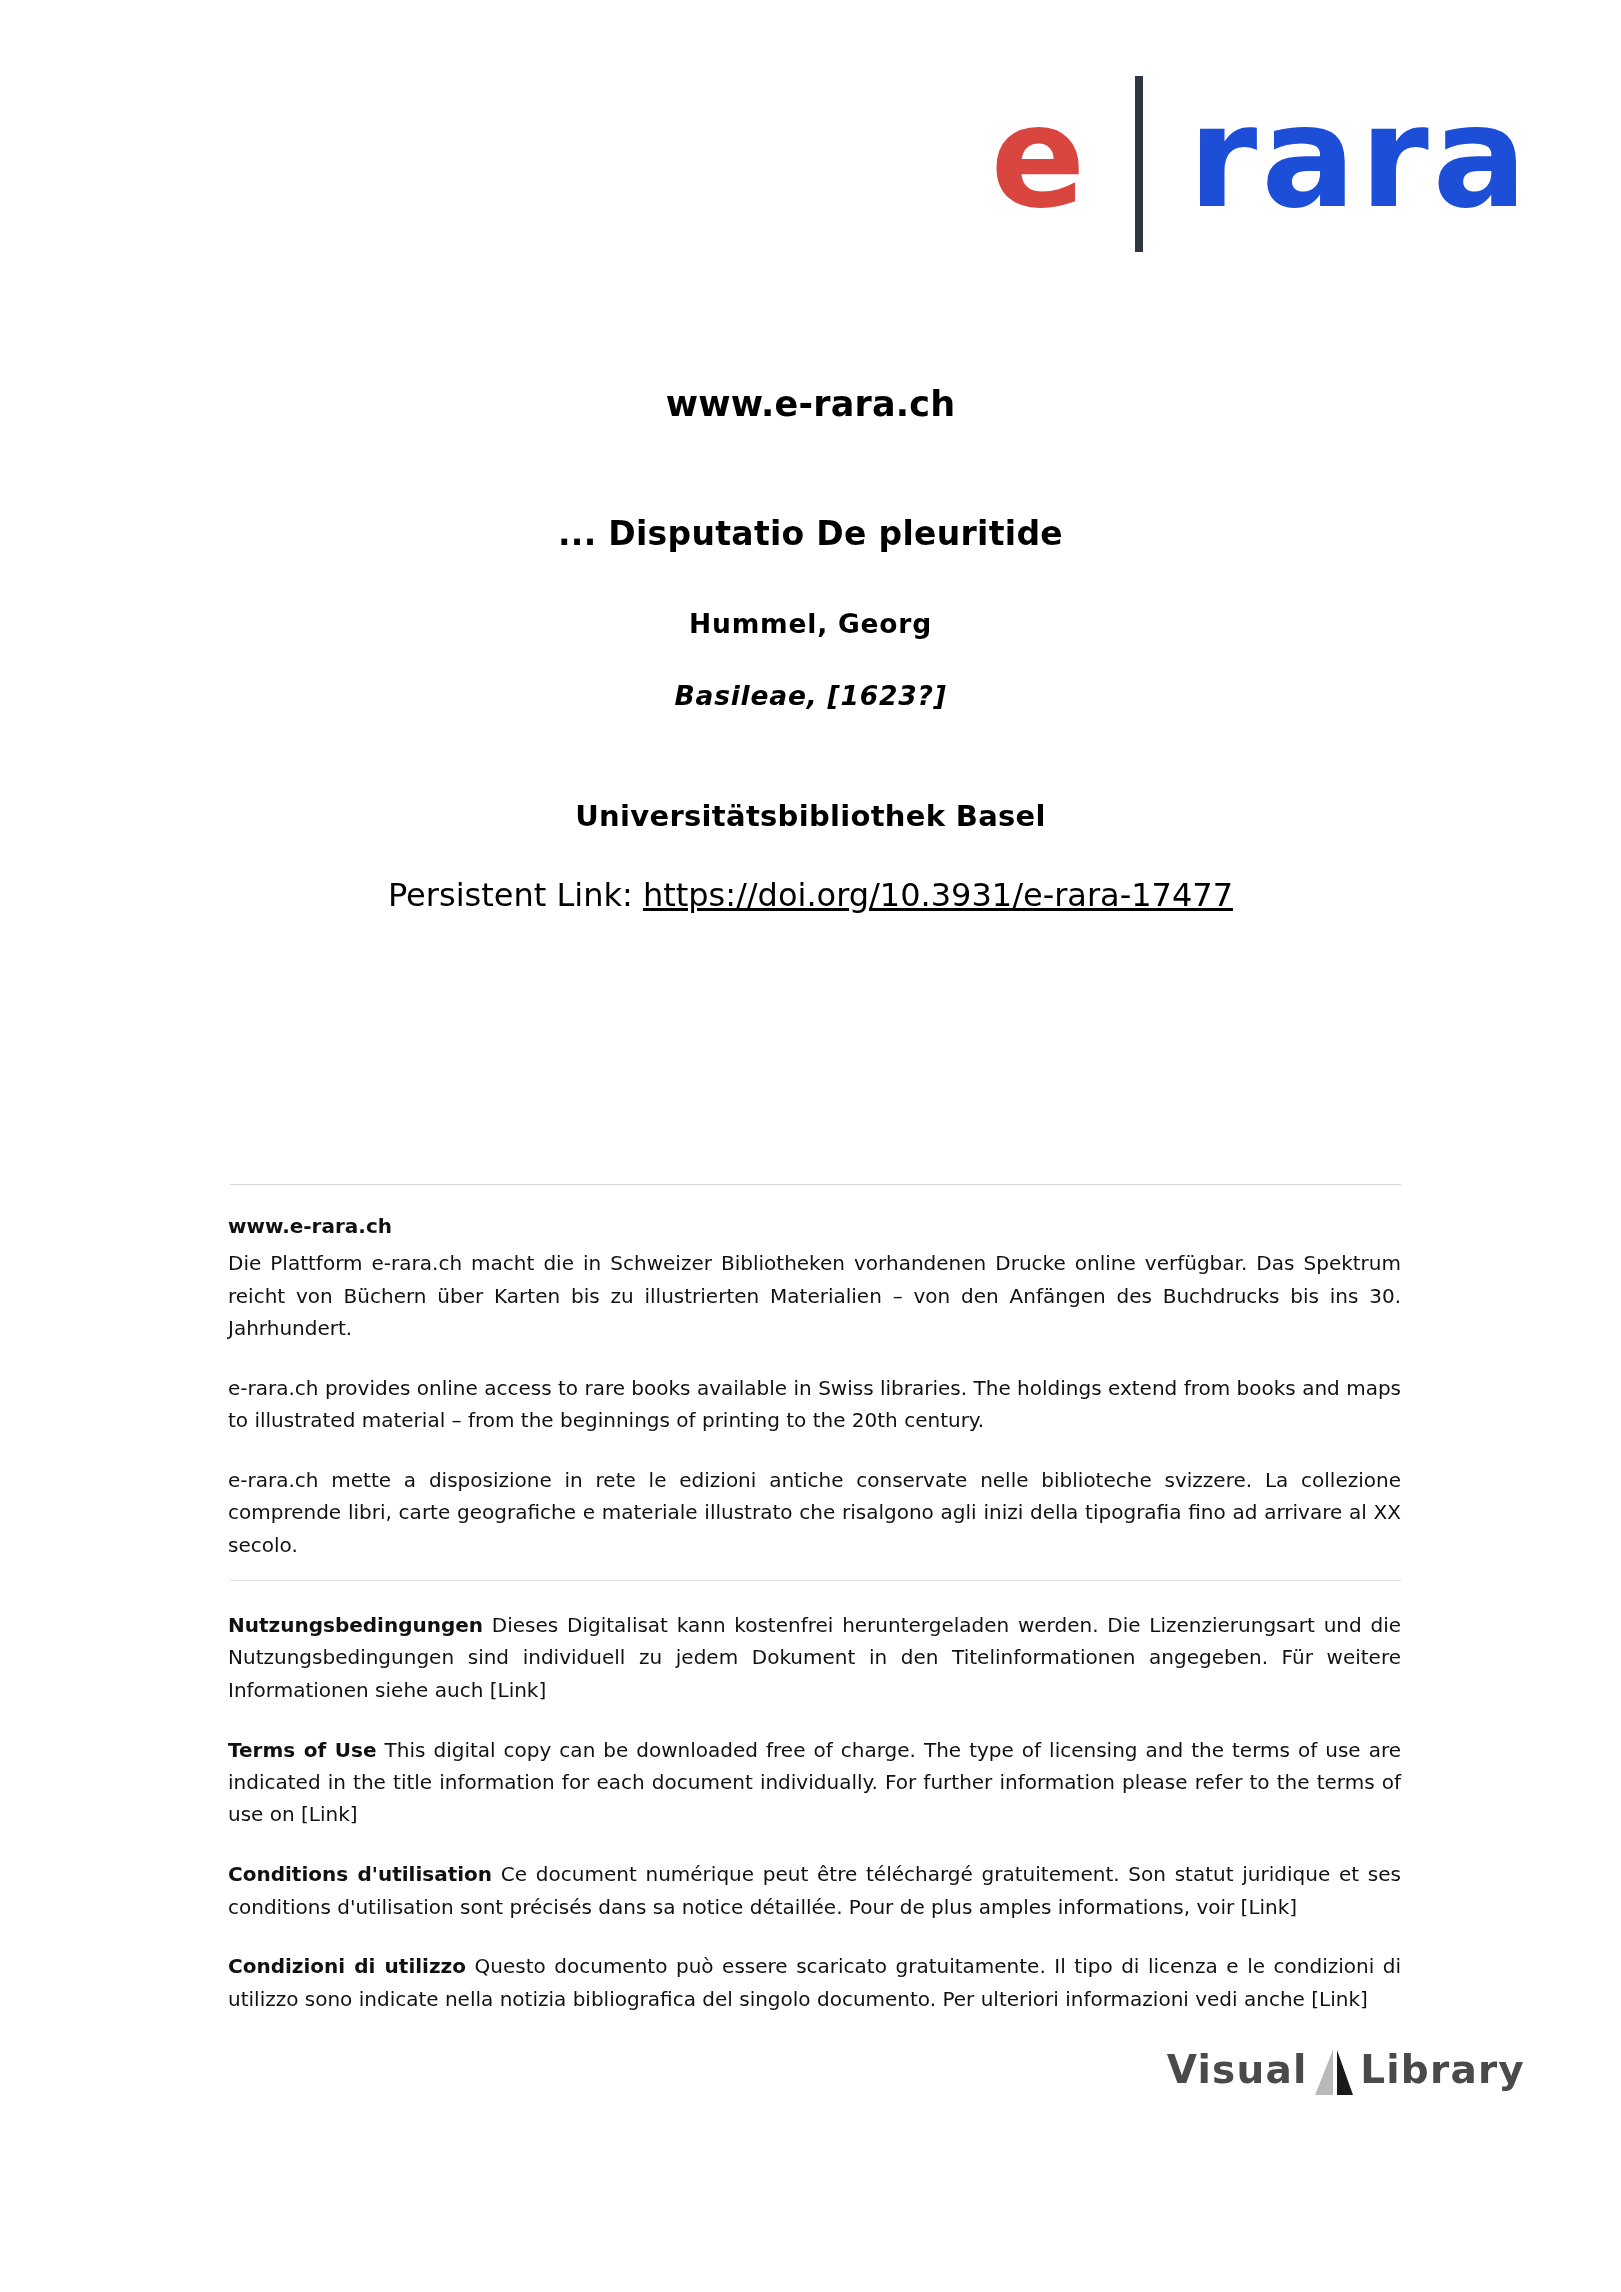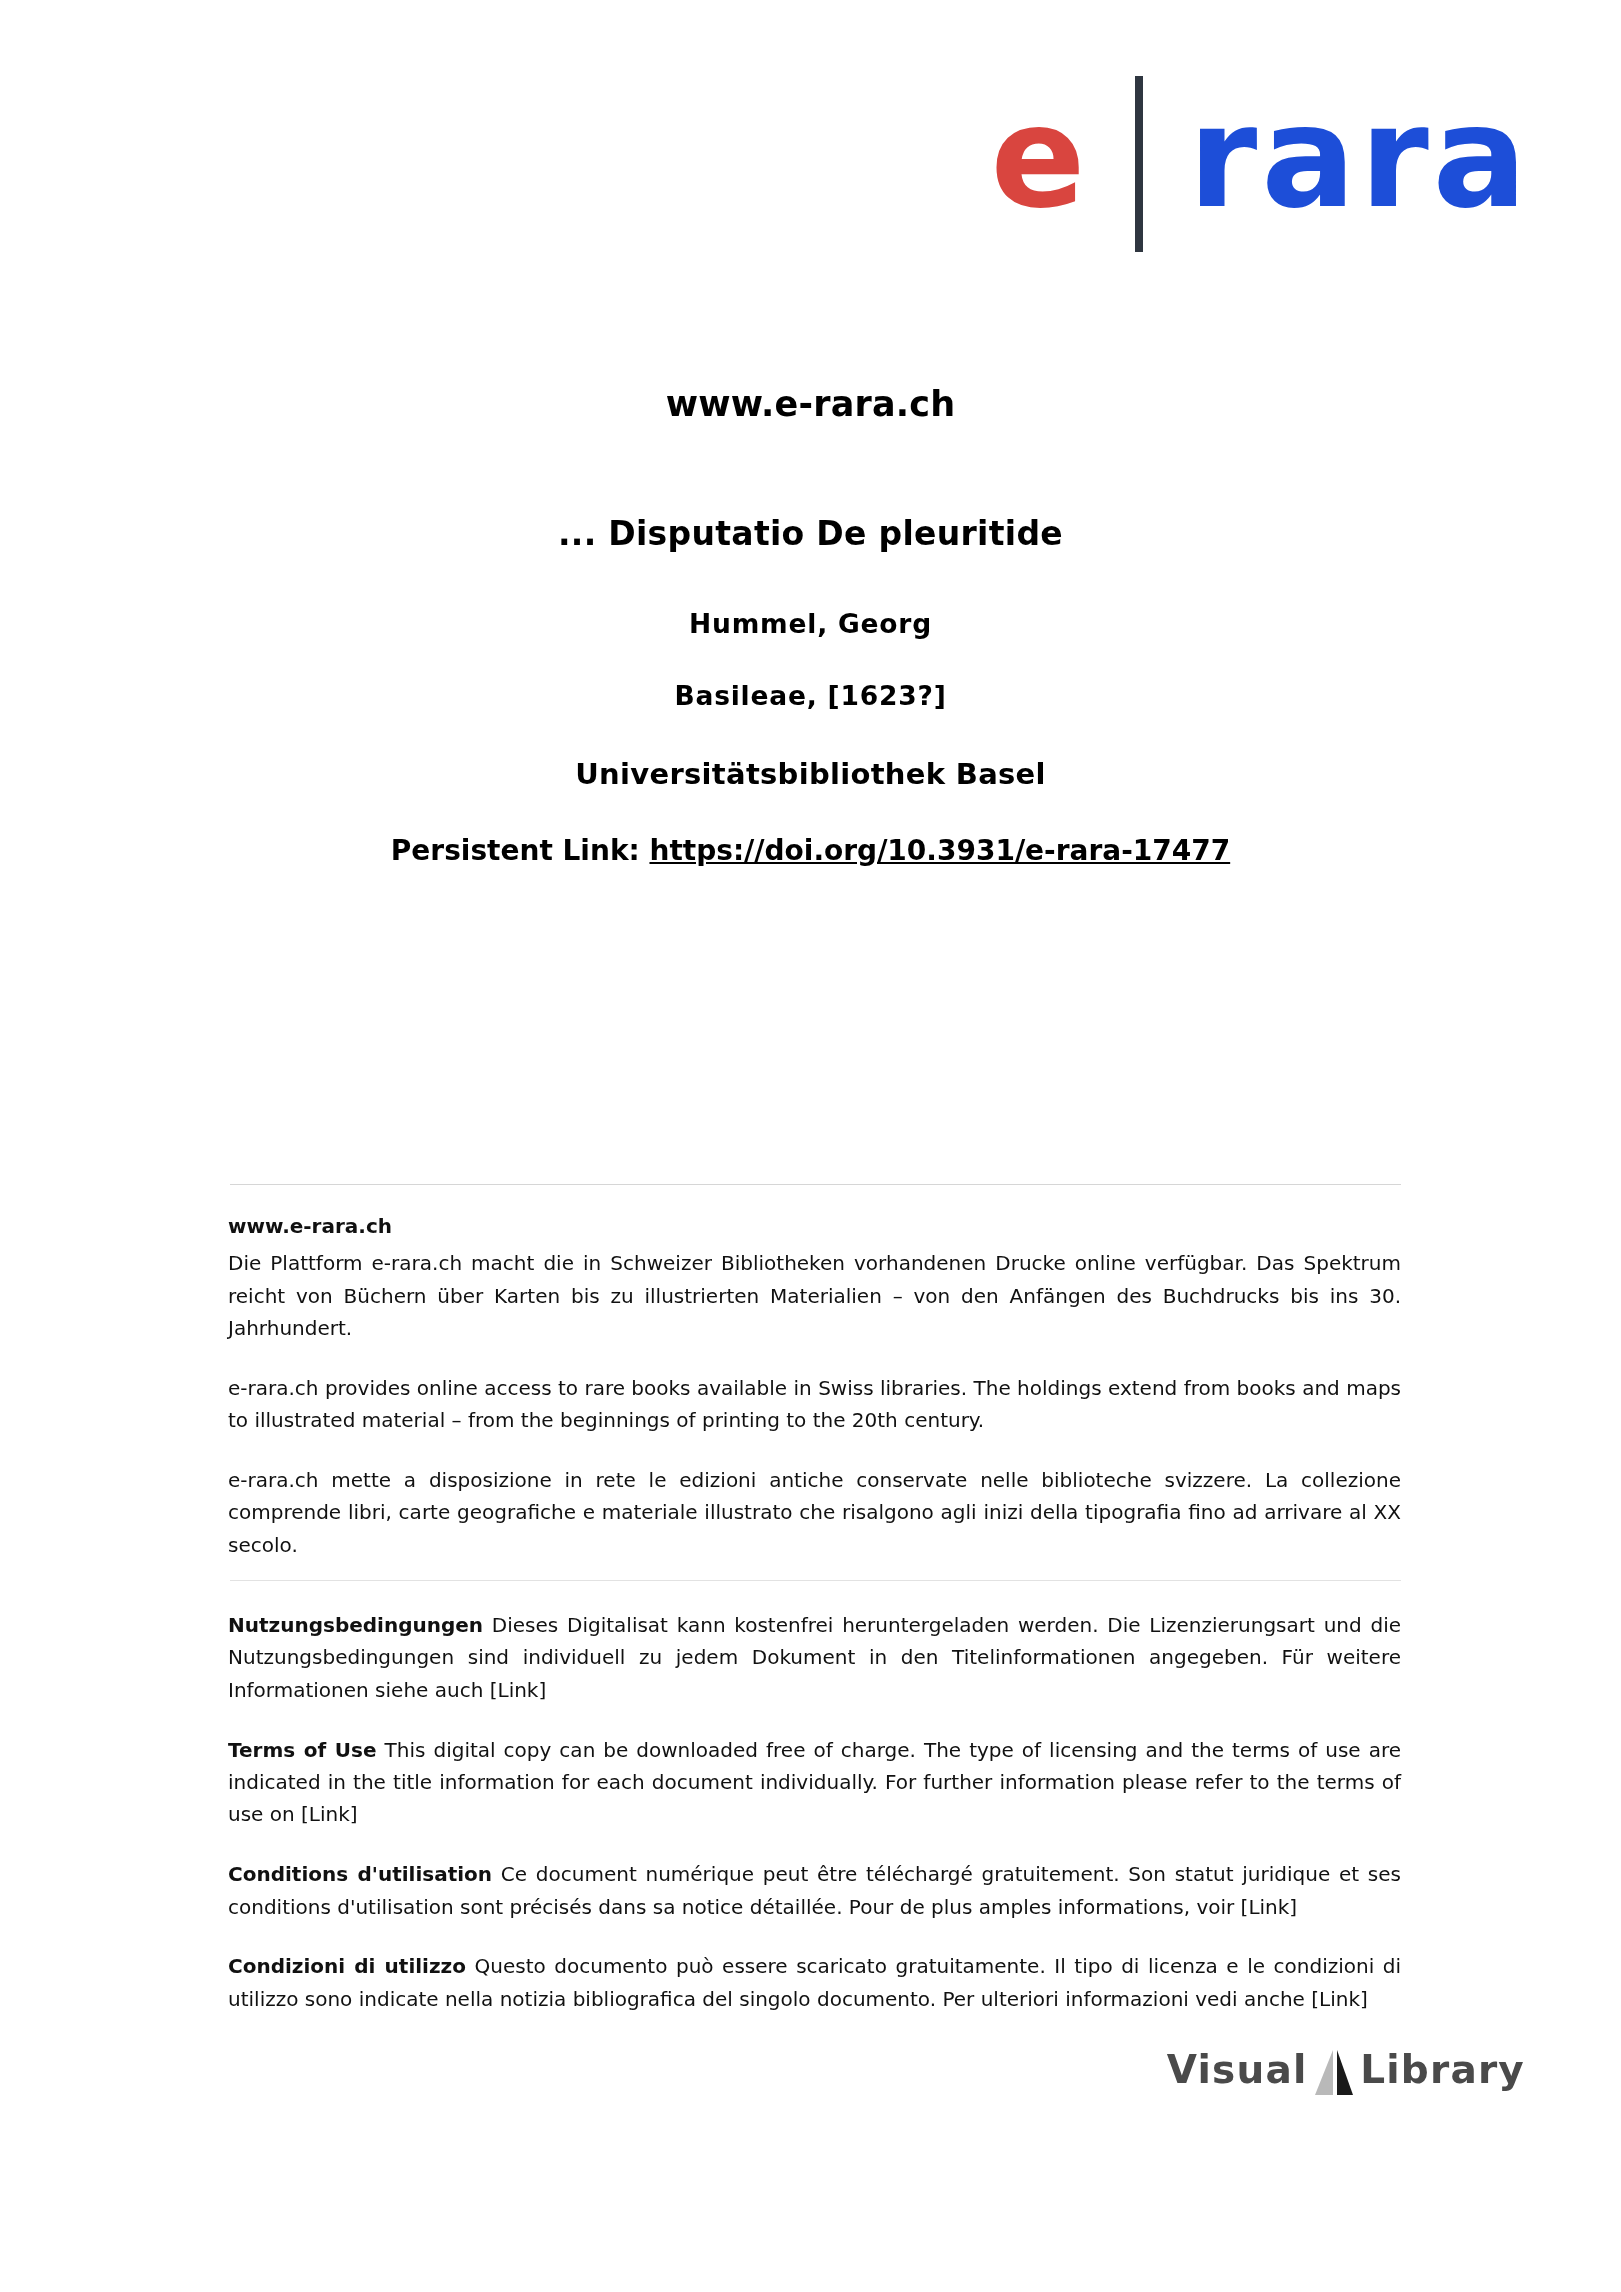--- a/index.html
+++ b/index.html
@@ -81,31 +81,32 @@
   .doc-author {
     font-size: 26.5px;
     font-weight: 700;
     letter-spacing: 0.8px;
     margin: 0 0 41px 0;
   }
   .doc-imprint {
     font-size: 26.5px;
     font-weight: 700;
     letter-spacing: 0.8px;
-    margin: 0 0 46px 0;
+    margin: 0 0 88px 0;
+    font-style: italic;
   }
   .doc-institution {
     font-size: 29px;
     font-weight: 700;
     letter-spacing: 0.3px;
     margin: 0 0 43px 0;
   }
   .doc-link-line {
-    font-size: 28px;
-    font-weight: 700;
+    font-size: 32px;
+    font-weight: 400;
     margin: 0;
   }
   .doc-link-line .link {
     text-decoration: underline;
     color: #000000;
     cursor: pointer;
   }
 
   
   .rule {

